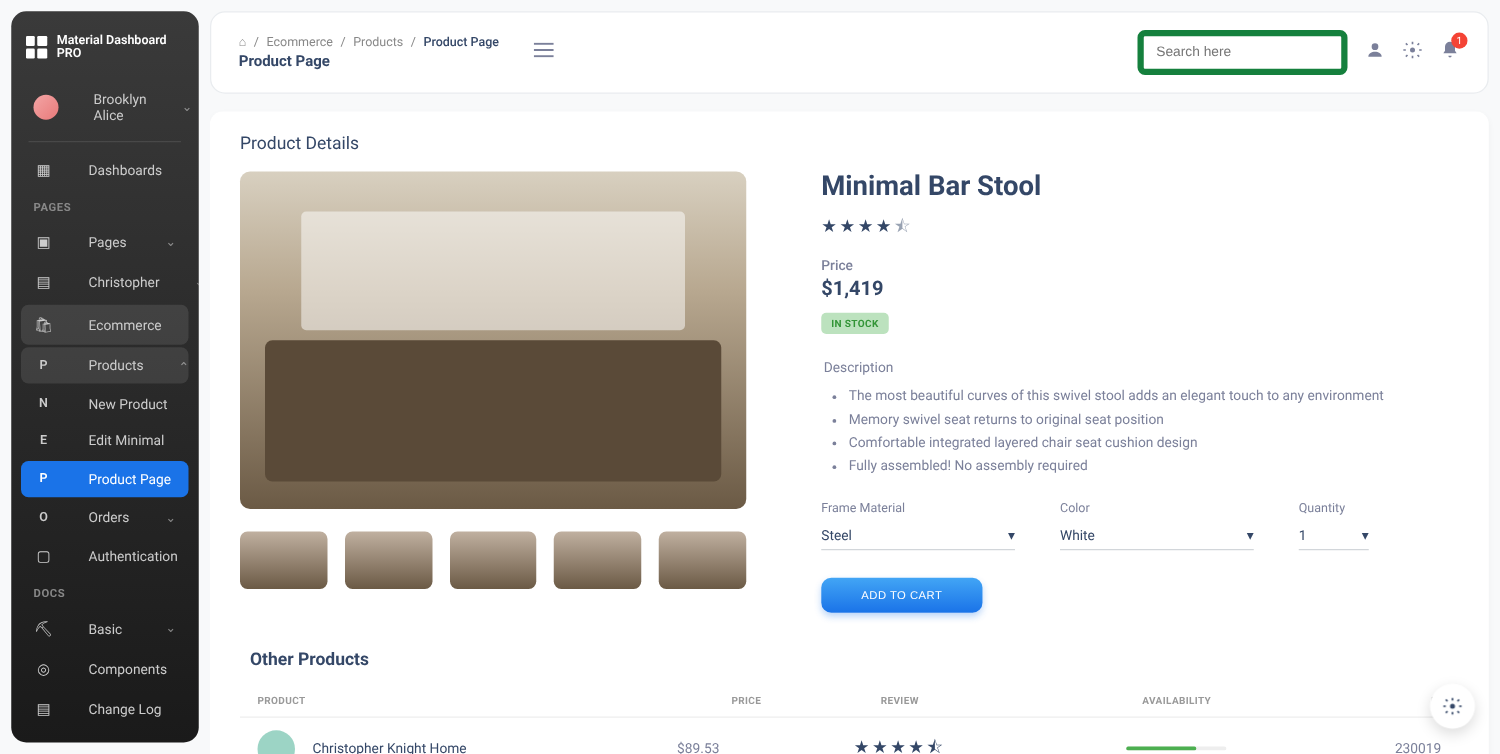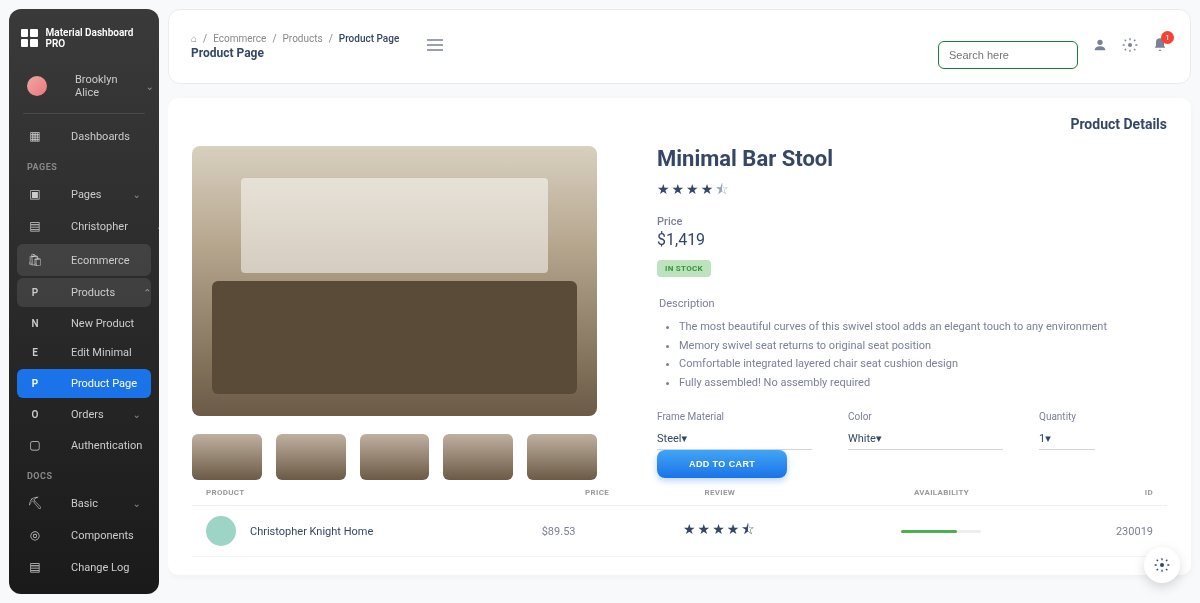--- a/index.html
+++ b/index.html
@@ -24,51 +24,51 @@
     .divider { height: 1px; background: rgba(255,255,255,0.1); margin: 6px 6px; }
     
     
     .main { flex: 1; display: flex; flex-direction: column; overflow: hidden; }
     .topbar { display: flex; align-items: center; padding: 14px 22px; border: 1px solid #e9ecef; background: #fff; border-radius: 12px; margin: 9px 9px 0 0; }
     .crumbs { font-size: 10px; color: #888; display: flex; gap: 6px; align-items: center; }
     .crumbs .last { color: #344767; font-weight: 500; }
     .page-title { font-size: 12px; font-weight: 700; color: #344767; margin-top: 2px; }
     .menu-icon { margin-left: 28px; cursor: pointer; }
     .topbar-right { margin-left: auto; display: flex; align-items: center; gap: 14px; }
-    .search { border: 1px solid #15803d; border-radius: 6px; padding: 7px 10px; font-size: 11px; width: 140px; margin-top: 17px; }
+    .search { border: 5px solid #15803d; border-radius: 6px; padding: 7px 10px; font-size: 11px; width: 168px; }
     .top-icon { cursor: pointer; color: #7b809a; position: relative; }
     .badge-n { position: absolute; top: -6px; right: -6px; background: #f44335; color: #fff; border-radius: 50%; width: 13px; height: 13px; font-size: 8px; display: flex; align-items: center; justify-content: center; }
     
     
     .content { flex: 1; overflow-y: auto; padding: 14px 9px 14px 0; }
     .card { background: #fff; border-radius: 10px; padding: 18px 24px; box-shadow: 0 2px 6px rgba(0,0,0,0.04); }
-    .section-title { font-size: 14px; font-weight: 700; color: #344767; margin-bottom: 14px; text-align: right; }
+    .section-title { font-size: 14px; font-weight: 400; color: #344767; margin-bottom: 14px; }
     .product-row { display: flex; gap: 60px; }
     .gallery { width: 405px; }
     .main-img { width: 405px; height: 270px; background: linear-gradient(180deg, #d8d0c0 0%, #b8a890 35%, #6b5a45 100%); border-radius: 8px; position: relative; overflow: hidden; }
     .main-img::before { content: ''; position: absolute; top: 12%; left: 12%; right: 12%; height: 35%; background: rgba(255,255,255,0.5); border-radius: 4px; }
     .main-img::after { content: ''; position: absolute; bottom: 8%; left: 5%; right: 5%; height: 42%; background: #5a4a38; border-radius: 6px; }
     .thumbs { display: flex; gap: 14px; margin-top: 18px; }
     .thumb { width: 70px; height: 46px; border-radius: 6px; background: linear-gradient(180deg, #c0b0a0, #6b5a45); cursor: pointer; }
     
     .details { flex: 1; }
     .prod-name { font-size: 22px; font-weight: 700; margin-bottom: 8px; }
     .stars { color: #344767; font-size: 14px; margin-bottom: 12px; letter-spacing: 2px; }
     .stars span:last-child { opacity: 0.5; }
     .price-lbl { font-size: 11px; color: #7b809a; font-weight: 500; margin-bottom: 2px; }
-    .price { font-size: 16px; font-weight: 400; margin-bottom: 10px; }
+    .price { font-size: 16px; font-weight: 700; margin-bottom: 10px; }
     .stock { display: inline-block; background: #bce2be; color: #339537; font-size: 8px; font-weight: 700; padding: 4px 8px; border-radius: 4px; letter-spacing: 0.3px; }
     .desc-lbl { font-size: 11px; color: #7b809a; margin: 20px 0 8px 2px; }
     .desc-list { list-style: disc; padding-left: 22px; font-size: 11px; color: #7b809a; line-height: 1.7; }
     .opts { display: flex; gap: 36px; margin-top: 18px; }
     .opt { flex: 0 0 auto; }
     .opt-lbl { font-size: 10px; color: #7b809a; margin-bottom: 6px; }
-    .select { display: flex; align-items: center; border-bottom: 1px solid #d2d6da; padding: 4px 0; font-size: 11px; cursor: pointer; width: 155px; }
+    .select { display: flex; align-items: center; justify-content: space-between; border-bottom: 1px solid #d2d6da; padding: 4px 0; font-size: 11px; cursor: pointer; width: 155px; }
     .select.sm { width: 56px; }
-    .cart-btn { background: linear-gradient(180deg, #42a5f5, #1a73e8); color: #fff; border: none; border-radius: 8px; padding: 9px 32px; font-size: 9px; font-weight: 700; letter-spacing: 0.4px; cursor: pointer; box-shadow: 0 3px 6px rgba(26,115,232,0.3); }
+    .cart-btn { background: linear-gradient(180deg, #42a5f5, #1a73e8); color: #fff; border: none; border-radius: 8px; padding: 9px 32px; font-size: 9px; font-weight: 400; letter-spacing: 0.4px; cursor: pointer; margin-top: 22px; box-shadow: 0 3px 6px rgba(26,115,232,0.3); }
     
     .other-title { font-size: 14px; font-weight: 700; margin: 30px 0 12px 8px; }
     .table { width: 100%; }
     .thead { display: grid; grid-template-columns: 3fr 1fr 2.2fr 2.2fr 1fr; padding: 8px 14px; font-size: 8px; font-weight: 700; color: #999; letter-spacing: 0.3px; border-bottom: 1px solid #eee; }
     .thead div:nth-child(2){text-align:right;} .thead div:nth-child(3),.thead div:nth-child(4){text-align:center;} .thead div:nth-child(5){text-align:right;}
     .trow { display: grid; grid-template-columns: 3fr 1fr 2.2fr 2.2fr 1fr; align-items: center; padding: 10px 14px; border-bottom: 1px solid #f3f3f3; font-size: 11px; }
     .trow .pcell { display: flex; align-items: center; gap: 14px; }
     .trow .pimg { width: 30px; height: 30px; border-radius: 50%; background: #9cd4c5; }
     .trow .price-c { text-align: center; color: #7b809a; }
     .trow .stars-c { text-align: center; color: #344767; font-size: 14px; letter-spacing: 2px; }
@@ -253,20 +253,21 @@
                 <div class="select sm">
                   <span>1</span>
                     <span>▾</span>
                 </div>
               </div>
             </div>
             <button class="cart-btn">ADD TO CART</button>
           </div>
         </div>
 
+        <div class="other-title">Other Products</div>
         <div class="table">
           <div class="thead">
             <div>PRODUCT</div>
             <div>PRICE</div>
             <div>REVIEW</div>
             <div>AVAILABILITY</div>
             <div>ID</div>
           </div>
           <div class="trow">
             <div class="pcell">

